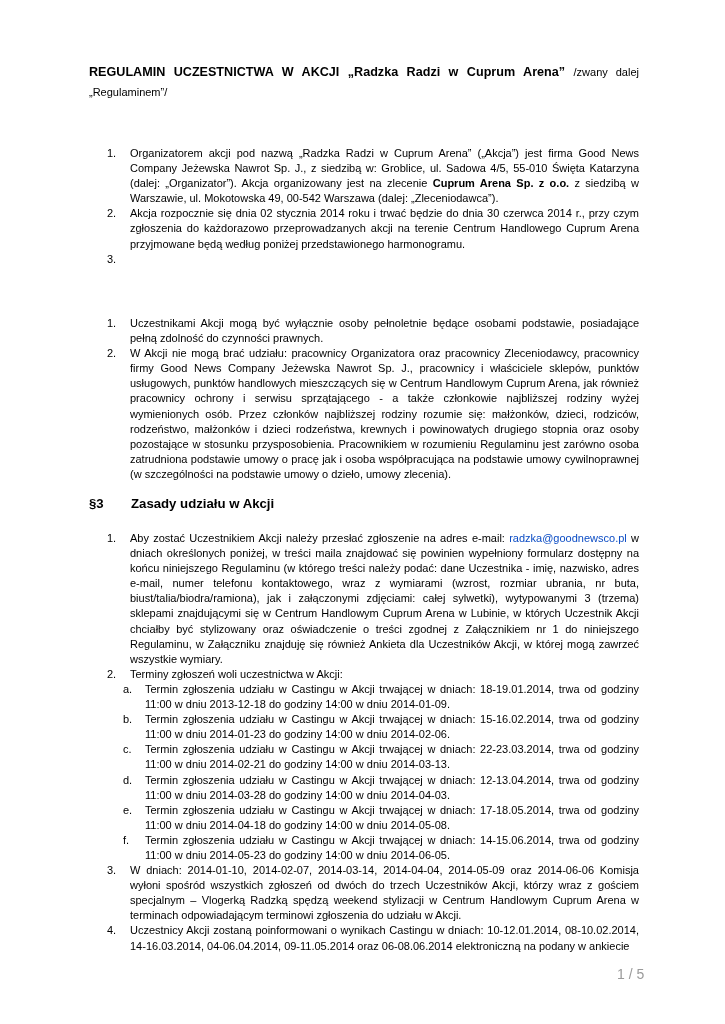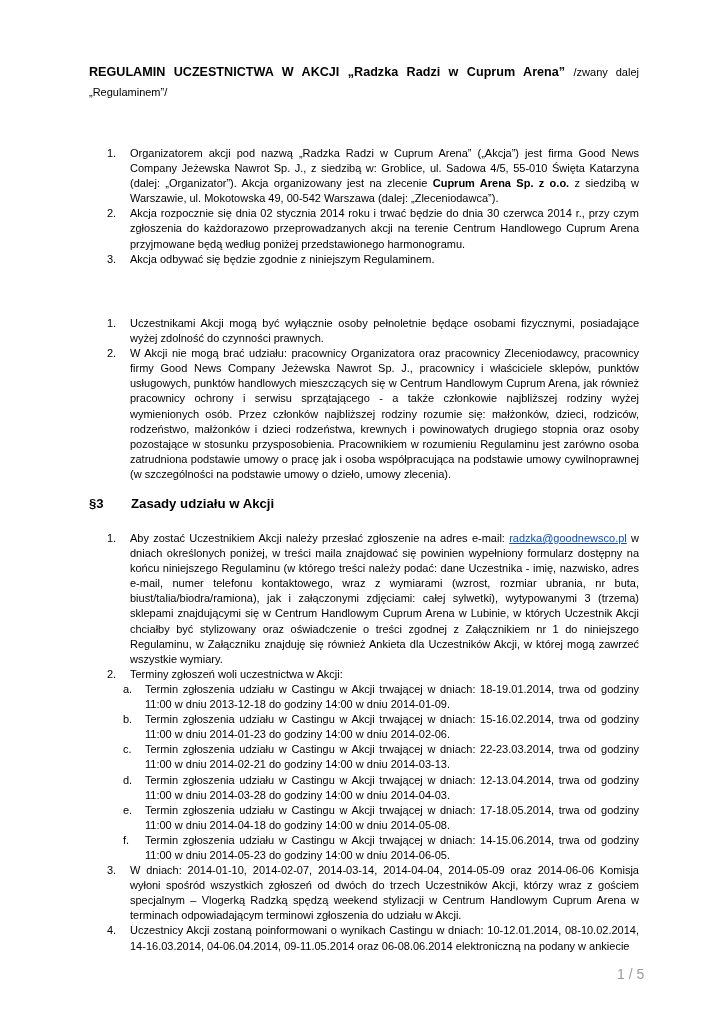--- a/index.html
+++ b/index.html
@@ -9,21 +9,21 @@
   .title { position: absolute; left: 89px; top: 62px; width: 550px; font-size: 12.6px; line-height: 20px; text-align: justify; }
   .title b { font-weight: bold; }
   .title .small { font-size: 11px; }
   .sec { position: absolute; left: 89px; font-size: 13.2px; font-weight: bold; }
   .sec .num { display: inline-block; width: 42px; }
   .list { position: absolute; left: 107px; width: 532px; font-size: 11px; line-height: 15.1px; }
   .item { position: relative; padding-left: 23px; text-align: justify; }
   .item .n { position: absolute; left: 0; top: 0; }
   .sub { position: relative; padding-left: 22px; margin-left: 16px; text-align: justify; }
   .sub .n { position: absolute; left: 0; top: 0; }
-  .link { color: #0b4cc4; text-decoration: underline; }
+  .link { color: #0b4cc4; }
   .footer { position: absolute; left: 617px; top: 966px; font-size: 14px; color: #9a9a9a; }
 </style>
 </head>
 <body>
 
 <div class="page">
 
   <div class="title">
     <b>REGULAMIN UCZESTNICTWA W AKCJI „Radzka Radzi w Cuprum Arena”</b>
     <span class="small">/zwany dalej „Regulaminem”/</span>
@@ -33,28 +33,27 @@
     <div class="item">
       <span class="n">1.</span>
       <span>Organizatorem akcji pod nazwą „Radzka Radzi w Cuprum Arena” („Akcja”) jest firma Good News Company Jeżewska Nawrot Sp. J., z siedzibą w: Groblice, ul. Sadowa 4/5, 55-010 Święta Katarzyna (dalej: „Organizator”). Akcja organizowany jest na zlecenie </span><b>Cuprum Arena Sp. z o.o.</b><span> z siedzibą w Warszawie, ul. Mokotowska 49, 00-542 Warszawa (dalej: „Zleceniodawca”).</span>
     </div>
     <div class="item">
       <span class="n">2.</span>
       <span>Akcja rozpocznie się dnia 02 stycznia 2014 roku i trwać będzie do dnia 30 czerwca 2014 r., przy czym zgłoszenia do każdorazowo przeprowadzanych akcji na terenie Centrum Handlowego Cuprum Arena przyjmowane będą według poniżej przedstawionego harmonogramu.</span>
     </div>
     <div class="item">
       <span class="n">3.</span>
-      <span>Akcja odbywać się będzie zgodnie z niniejszym Regulaminem.</span>
     </div>
   </div>
 
   <div class="list" style="top:316px">
     <div class="item">
       <span class="n">1.</span>
-      <span>Uczestnikami Akcji mogą być wyłącznie osoby pełnoletnie będące osobami fizycznymi, posiadające wyżej zdolność do czynności prawnych.</span>
+      <span>Uczestnikami Akcji mogą być wyłącznie osoby pełnoletnie będące osobami podstawie, posiadające pełną zdolność do czynności prawnych.</span>
     </div>
     <div class="item">
       <span class="n">2.</span>
       <span>W Akcji nie mogą brać udziału: pracownicy Organizatora oraz pracownicy Zleceniodawcy, pracownicy firmy Good News Company Jeżewska Nawrot Sp. J., pracownicy i właściciele sklepów, punktów usługowych, punktów handlowych mieszczących się w Centrum Handlowym Cuprum Arena, jak również pracownicy ochrony i serwisu sprzątającego - a także członkowie najbliższej rodziny wyżej wymienionych osób. Przez członków najbliższej rodziny rozumie się: małżonków, dzieci, rodziców, rodzeństwo, małżonków i dzieci rodzeństwa, krewnych i powinowatych drugiego stopnia oraz osoby pozostające w stosunku przysposobienia. Pracownikiem w rozumieniu Regulaminu jest zarówno osoba zatrudniona podstawie umowy o pracę jak i osoba współpracująca na podstawie umowy cywilnoprawnej (w szczególności na podstawie umowy o dzieło, umowy zlecenia).</span>
     </div>
   </div>
 
   <div class="sec" style="top:496px">
     <span class="num">§3</span><span>Zasady udziału w Akcji</span>
   </div>

